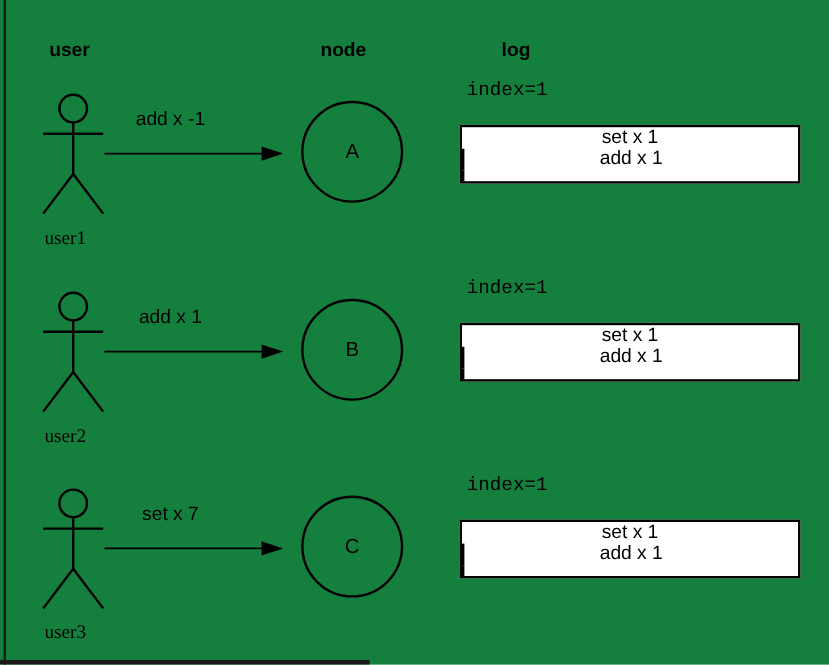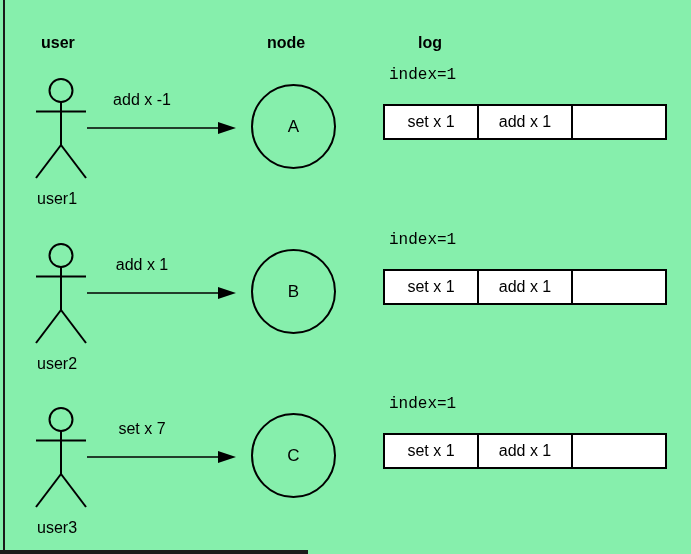--- a/index.html
+++ b/index.html
@@ -1,20 +1,20 @@
 <!DOCTYPE html>
 <html><head>
 <meta charset="utf-8">
 <style>
   html, body { margin: 0; padding: 0; background: #ffffff; }
   .canvas {
     position: relative;
     width: 691px;
     height: 554px;
-    background: #86efac;
+    background: #15803d;
     overflow: hidden;
     font-family: "Liberation Sans", sans-serif;
     color: #000000;
   }
   .edge-left {
     position: absolute; left: 3px; top: 0; width: 2px; height: 554px;
     background: #1a1a1a;
   }
   .edge-bottom {
     position: absolute; left: 0; top: 550px; width: 308px; height: 4px;
@@ -31,21 +31,21 @@
   .row { position: absolute; left: 0; width: 691px; height: 165px; }
   .row1 { top: 63px; }
   .row2 { top: 228px; }
   .row3 { top: 392px; }
 
   .actor { position: absolute; left: 30px; top: 12px; }
   .actor * { stroke: #000000; stroke-width: 2; fill: none; }
 
   .user-label {
     position: absolute; left: 37px; top: 127px;
-    font-size: 16px; white-space: nowrap;
+    font-size: 16px; white-space: nowrap; font-family: Liberation Serif, serif;
   }
   .msg-label {
     position: absolute; left: 90px; top: 28px; width: 104px;
     font-size: 16px; text-align: center; white-space: nowrap;
   }
   .arrow { position: absolute; left: 84px; top: 56px; }
 
   .node-circle {
     position: absolute; left: 251px; top: 21px;
     width: 85px; height: 85px; box-sizing: border-box;
@@ -53,23 +53,23 @@
     display: flex; align-items: center; justify-content: center;
     font-size: 17px;
   }
 
   .index-label {
     position: absolute; left: 389px; top: 3px;
     font-size: 16px; white-space: nowrap; font-family: Liberation Mono, monospace;
   }
   .log-table {
     position: absolute; left: 383px; top: 41px;
-    width: 284px; height: 36px; box-sizing: border-box;
+    width: 284px; height: 49px; box-sizing: border-box;
     border: 2px solid #000000;
-    display: flex; background: #ffffff;
+    display: flex; background: #ffffff; flex-direction: column;
   }
   .log-cell {
     flex: 1; display: flex; align-items: center; justify-content: center;
     font-size: 16px; white-space: nowrap;
   }
   .log-cell + .log-cell { border-left: 2px solid #000000; }
 </style>
 </head>
 <body>
 

